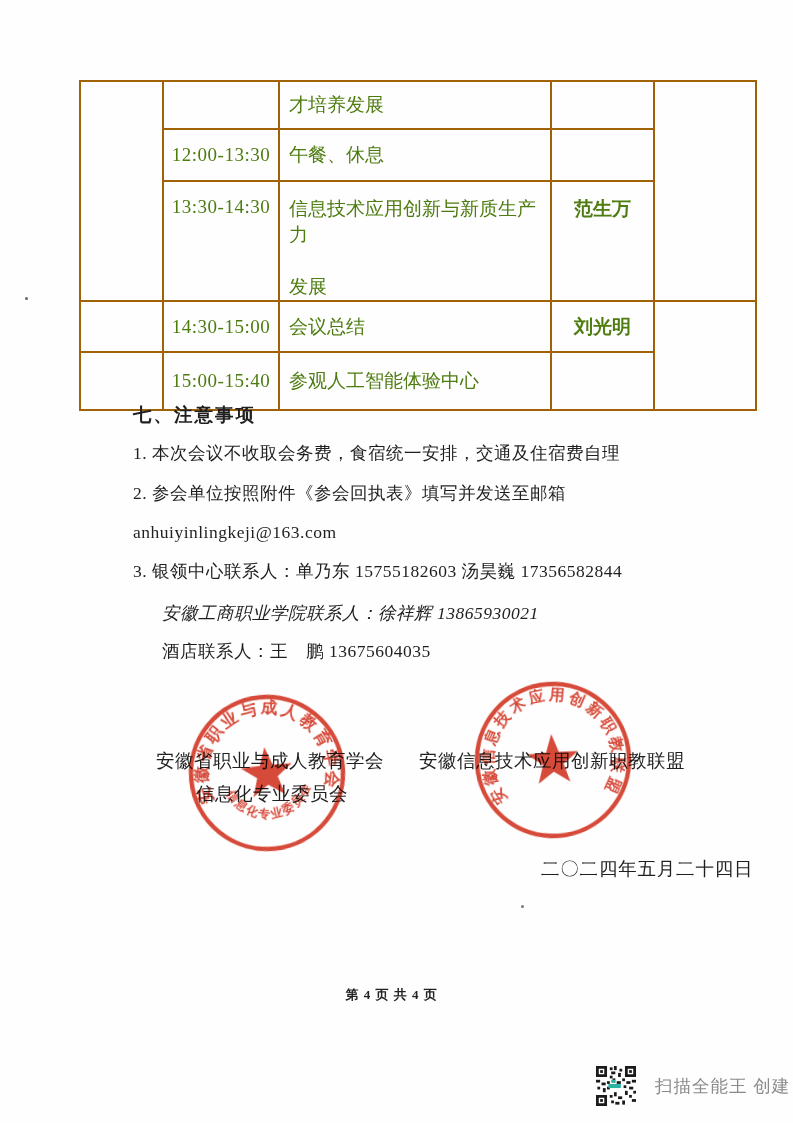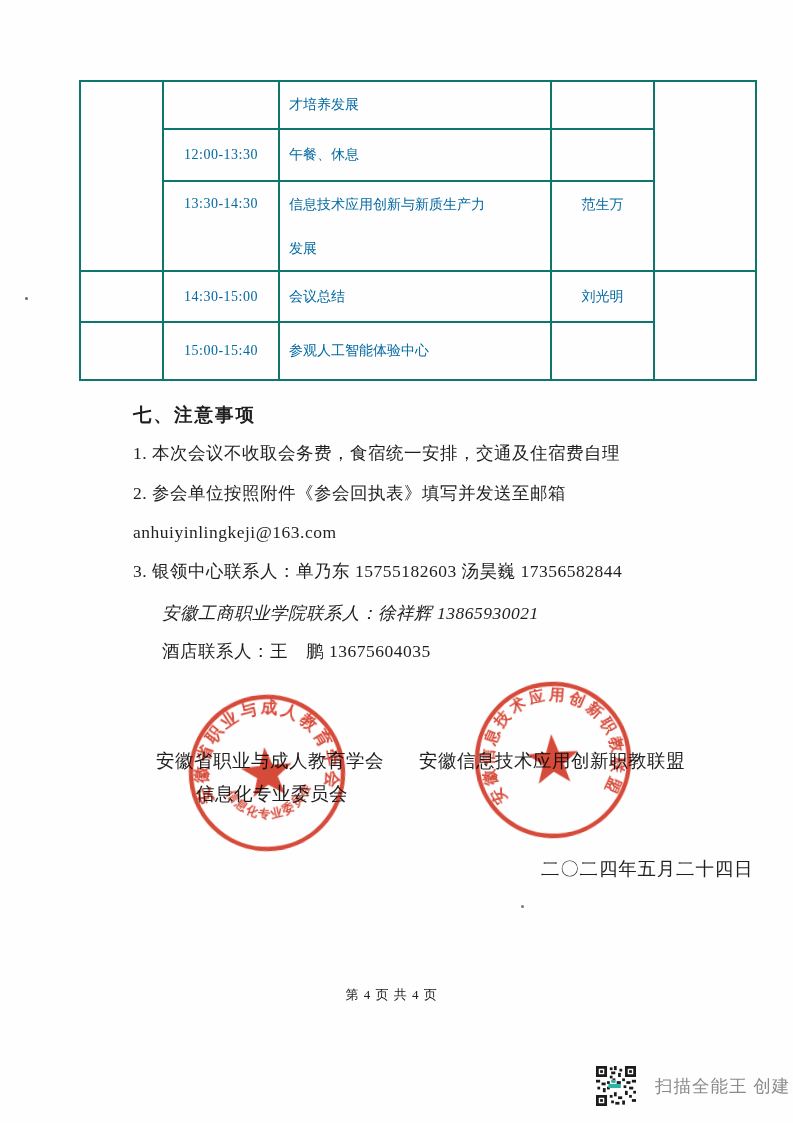--- a/index.html
+++ b/index.html
@@ -13,27 +13,27 @@
     color: #1f1f1f;
   }
 
   
   table.schedule {
     position: absolute; left: 79px; top: 80px;
     width: 676px;
     border-collapse: collapse; table-layout: fixed;
   }
   table.schedule td {
-    border: 2px solid #0f766e;
-    font-size: 14px; color: #0369a1;
+    border: 2px solid #a16207;
+    font-size: 19px; color: #4d7c0f;
     vertical-align: middle;
   }
   td.cell-time   { text-align: center; letter-spacing: 0.5px; }
   td.cell-content{ text-align: left; padding-left: 9px; }
-  td.cell-speaker{ text-align: center; }
+  td.cell-speaker{ text-align: center; font-weight: bold; }
   tr.row-tall td { vertical-align: top; padding-top: 14px; }
   .content-line2 { display: block; margin-top: 26px; }
   .content-line2:empty { display: none; }
 
   
   .notes { position: absolute; left: 133px; top: 405px; width: 610px; }
   .notes-heading {
     font-family: "Liberation Sans", "DejaVu Sans", sans-serif;
     font-weight: bold; font-size: 18.5px; line-height: 19px; letter-spacing: 2px;
   }
@@ -57,21 +57,21 @@
     position: absolute; width: 170px; height: 170px; z-index: 3;
     mix-blend-mode: multiply; opacity: 0.92; filter: blur(0.3px);
   }
   .stamp-left  { left: 182px; top: 688px; transform: rotate(-6deg); }
   .stamp-right { left: 468px; top: 675px; transform: rotate(-4deg); }
   .stamp text { font-family: "Liberation Serif", "DejaVu Serif", serif; font-weight: bold; }
 
   
   .page-footer {
     position: absolute; left: 0; right: 10px; top: 986px;
-    text-align: center; font-size: 13px; font-weight: normal; letter-spacing: 1px;
+    text-align: center; font-size: 13px; font-weight: bold; letter-spacing: 1px;
     color: #222;
   }
 
   
   .watermark {
     position: absolute; left: 596px; top: 1066px;
     display: flex; align-items: center; gap: 19px;
   }
   .watermark-text {
     font-family: "Liberation Sans", "DejaVu Sans", sans-serif;

